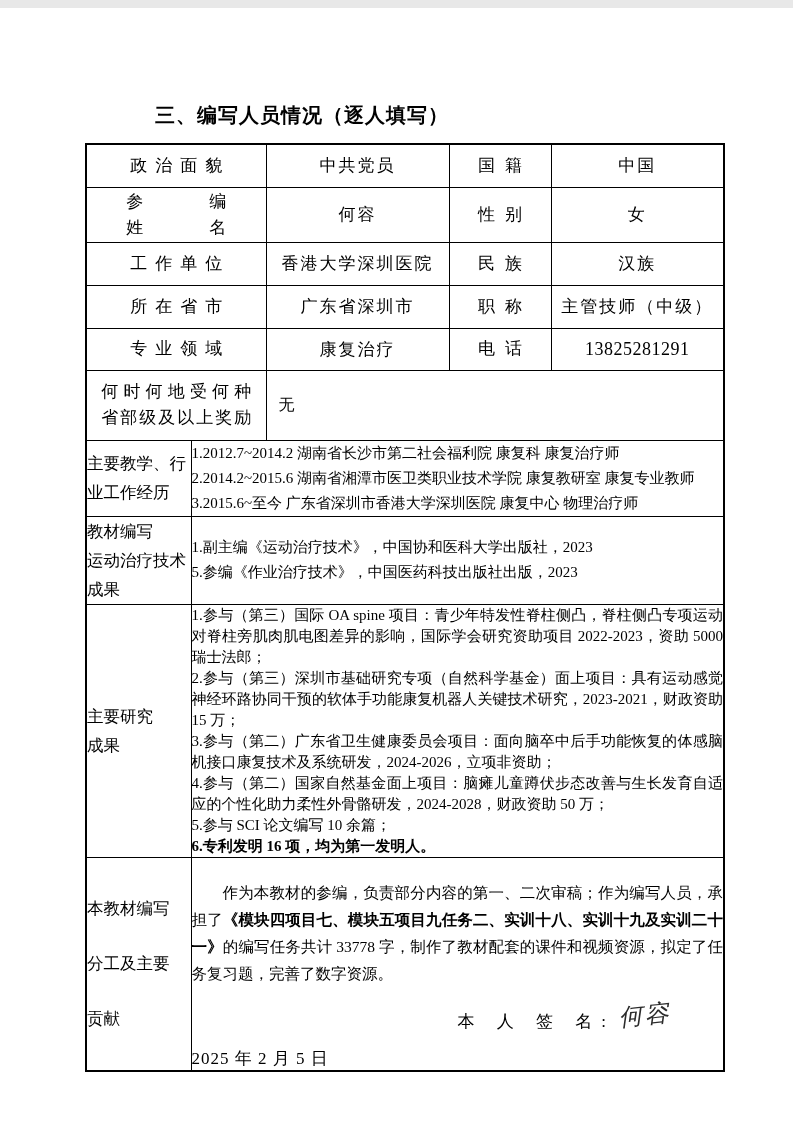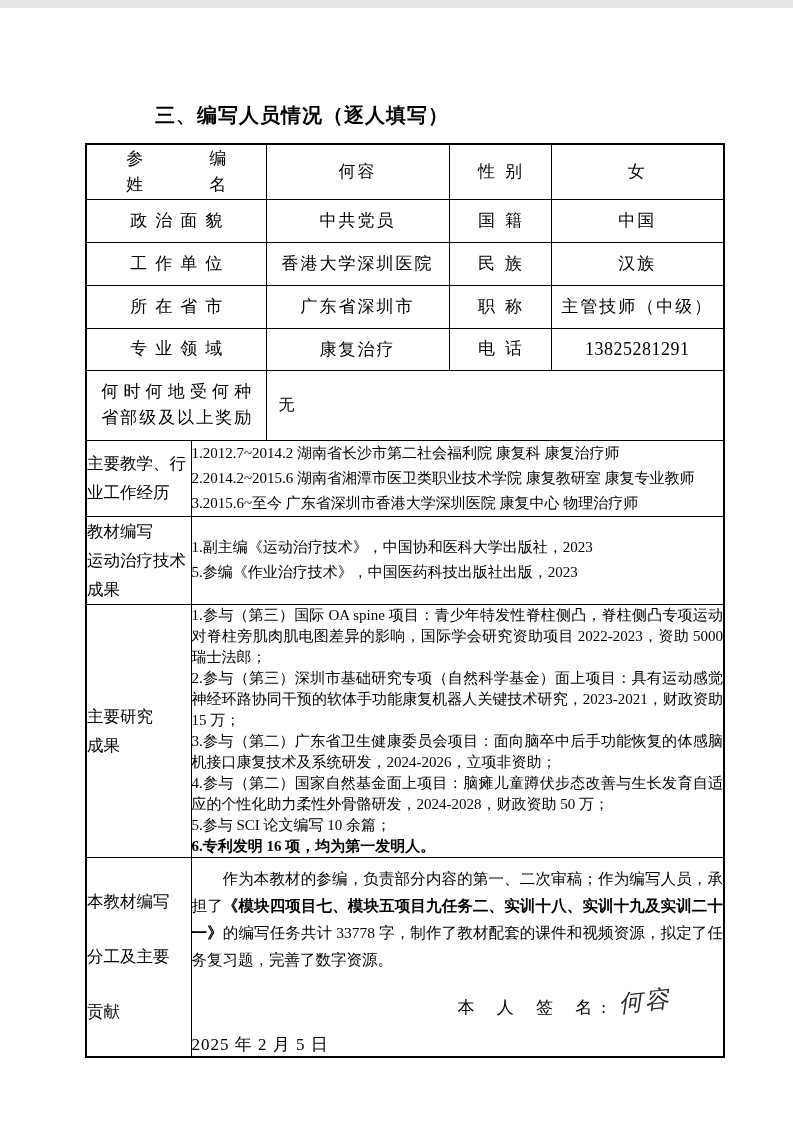--- a/index.html
+++ b/index.html
@@ -57,41 +57,41 @@
   <table class="form">
     <colgroup>
       <col style="width:105px">
         <col style="width:75px">
         <col style="width:183px">
         <col style="width:102px">
         <col style="width:173px">
     </colgroup>
     <tbody>
 
+      <tr style="height:43px">
+        <td colspan="2" class="lbl">
+          <div class="jl w92">政治面貌</div>
+        </td>
+        <td class="val">中共党员</td>
+        <td class="lbl">
+          <div class="jl w44">国籍</div>
+        </td>
+        <td class="val">中国</td>
+      </tr>
+
       <tr style="height:55px">
         <td colspan="2" class="lbl">
           <div class="jl w100">参编
 姓名</div>
         </td>
         <td class="val">何容</td>
         <td class="lbl">
           <div class="jl w44">性别</div>
         </td>
         <td class="val">女</td>
-      </tr>
-
-      <tr style="height:43px">
-        <td colspan="2" class="lbl">
-          <div class="jl w92">政治面貌</div>
-        </td>
-        <td class="val">中共党员</td>
-        <td class="lbl">
-          <div class="jl w44">国籍</div>
-        </td>
-        <td class="val">中国</td>
       </tr>
 
       <tr style="height:43px">
         <td colspan="2" class="lbl">
           <div class="jl w92">工作单位</div>
         </td>
         <td class="val">香港大学深圳医院</td>
         <td class="lbl">
           <div class="jl w44">民族</div>
         </td>
@@ -166,21 +166,21 @@
           <div class="ritem bold">6.专利发明 16 项，均为第一发明人。</div>
         </td>
       </tr>
 
       <tr style="height:180px">
         <td class="lblB">
           <div class="ml wide">本教材编写
 分工及主要
 贡献</div>
         </td>
-        <td colspan="4" class="content" style="vertical-align:top;padding-top:7px;">
+        <td colspan="4" class="content" style="vertical-align:top;padding-top:21px;">
           <p class="contribP"><span>作为本教材的参编，负责部分内容的第一、二次审稿；作为编写人员，承担了</span><span class="bold">《模块四项目七、模块五项目九任务二、实训十八、实训十九及实训二十一》</span><span>的编写任务共计 33778 字，制作了教材配套的课件和视频资源，拟定了任务复习题，完善了数字资源。</span></p>
           <div class="sigline">
             <span class="siglabel">本 人 签 名:</span><span class="handwrite">何容</span>
           </div>
           <div class="dateline">2025 年 2 月 5 日</div>
         </td>
       </tr>
 
     </tbody>
   </table>

